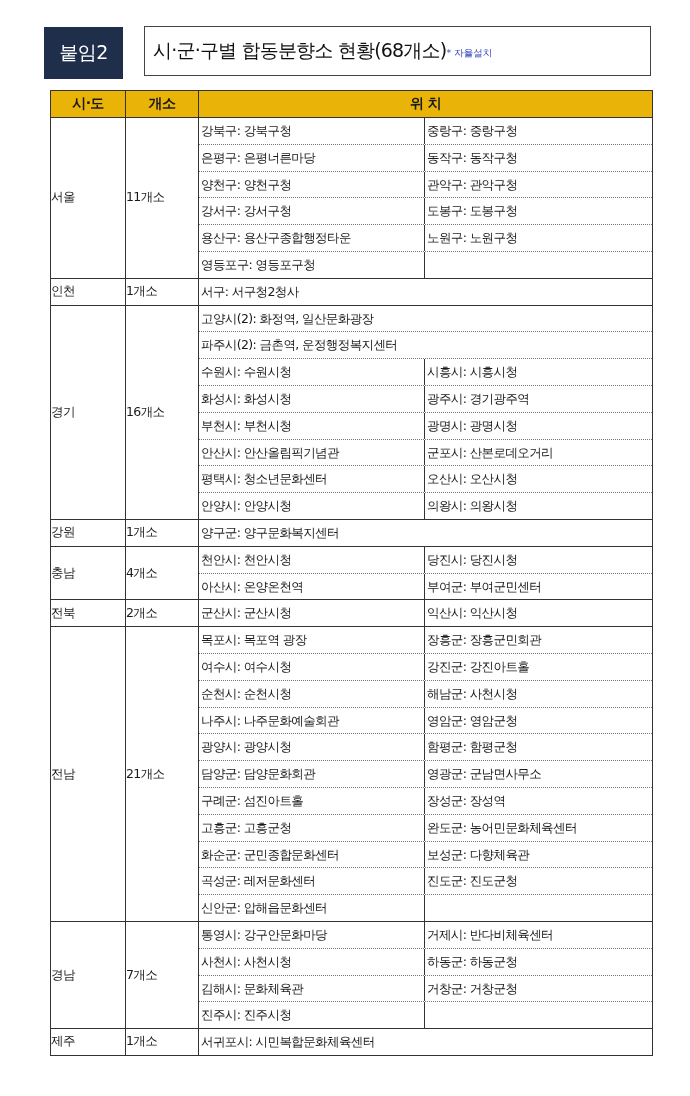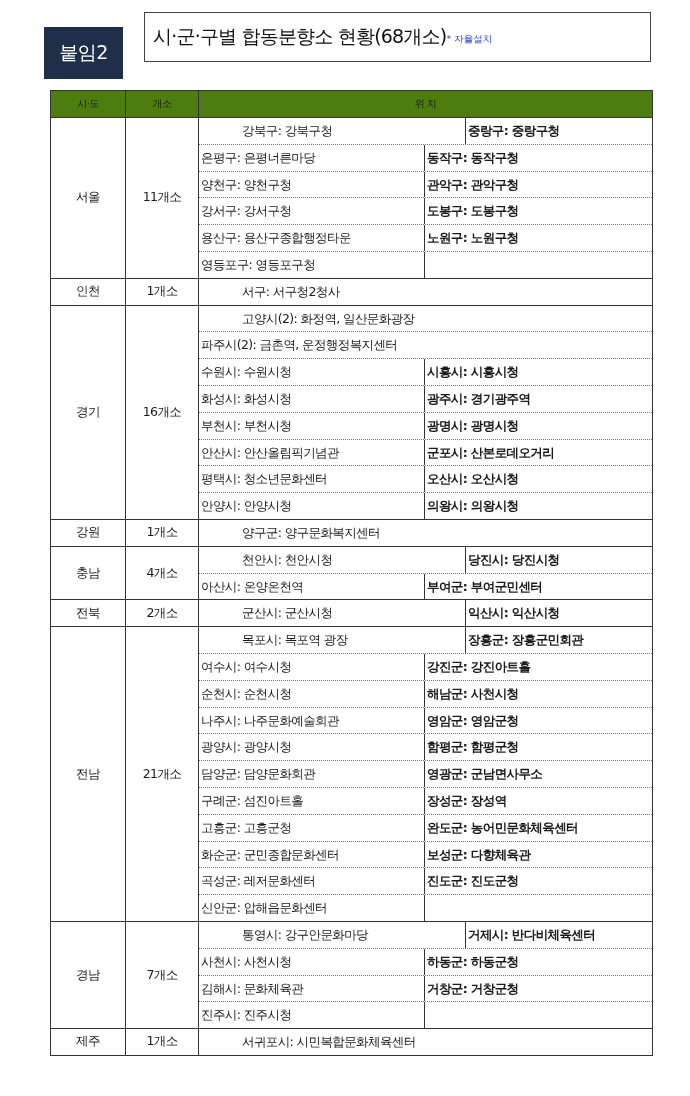--- a/index.html
+++ b/index.html
@@ -1,29 +1,29 @@
 <!DOCTYPE html>
 <html><head>
   <meta charset="utf-8">
   <style>
     html, body { margin:0; padding:0; background:#ffffff; }
     body { width:690px; height:1096px; position:relative; font-family:"DejaVu Sans", "Liberation Sans", sans-serif; color:#1a1a1a; }
     .hdr-badge { position:absolute; left:44px; top:27px; width:79px; height:52px; background:#1f2e4a; color:#ffffff; font-size:19px; display:flex; align-items:center; justify-content:center; letter-spacing:-0.5px; }
-    .hdr-title { position:absolute; left:144px; top:12px; width:507px; height:50px; border:1px solid #444; display:flex; align-items:center; padding-left:8px; box-sizing:border-box; }
+    .hdr-title { position:absolute; left:144px; top:26px; width:507px; height:50px; border:1px solid #444; display:flex; align-items:center; padding-left:8px; box-sizing:border-box; }
     .hdr-title .t { font-size:19px; letter-spacing:-0.8px; color:#111; }
     .hdr-title .n { font-size:9.5px; color:#2a3fbf; margin-top:4px; }
     table.main { position:absolute; left:50px; top:90px; width:602px; border-collapse:collapse; table-layout:fixed; font-size:12.5px; letter-spacing:-0.6px; }
-    table.main th { background:#4d7c0f; border:1.5px solid #333; height:26px; font-weight:normal; font-size:10px; padding:0; }
-    table.main td.region, table.main td.count { border:1.5px solid #333; text-align:center; vertical-align:middle; padding:0;margin-top:8px; }
+    table.main th { background:#eab308; border:1.5px solid #333; height:26px; font-weight:bold; font-size:14px; padding:0; }
+    table.main td.region, table.main td.count { border:1.5px solid #333; text-align:left; vertical-align:middle; padding:0;margin-top:8px; }
     table.main td.loc { border-left:1.5px solid #333; border-right:1.5px solid #333; padding:0; vertical-align:top; }
     .grp { border-top:1.5px solid #333; border-bottom:1.5px solid #333; }
     .lrow { display:flex; height:25.8px; border-top:1px dotted #777; }
-    .lrow:first-child { border-top:none;margin-left:41px; }
+    .lrow:first-child { border-top:none; }
     .cell { flex:0 0 226px; padding-left:2px; line-height:25.8px; white-space:nowrap; overflow:hidden; border-right:1.5px solid #333; box-sizing:border-box; }
-    .cell.r { flex:1 1 auto; border-right:none;font-weight:bold; }
+    .cell.r { flex:1 1 auto; border-right:none; }
     .cell.full { flex:1 1 auto; border-right:none; }
   </style>
 </head>
 <body>
 
 <div class="hdr-badge">붙임2</div>
 <div class="hdr-title">
   <span class="t">시·군·구별 합동분향소 현황(68개소)</span>
   <span class="n">* 자율설치</span>
 </div>

